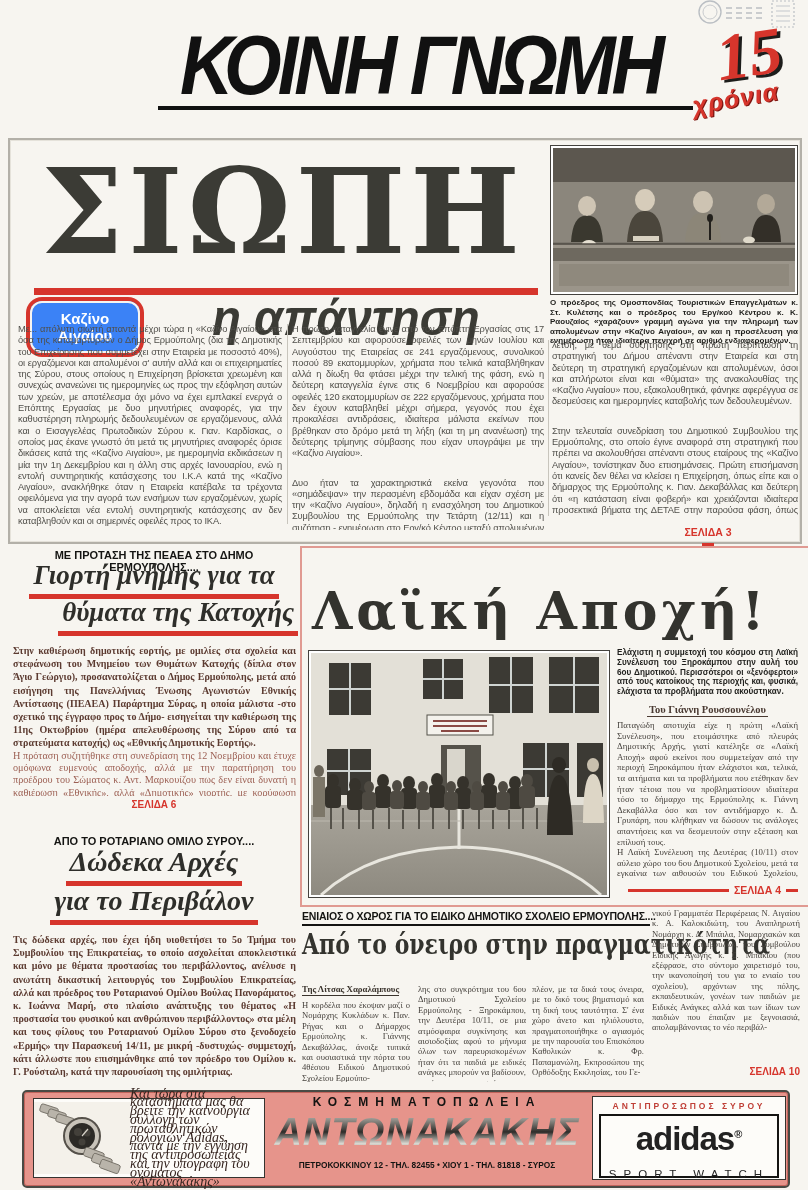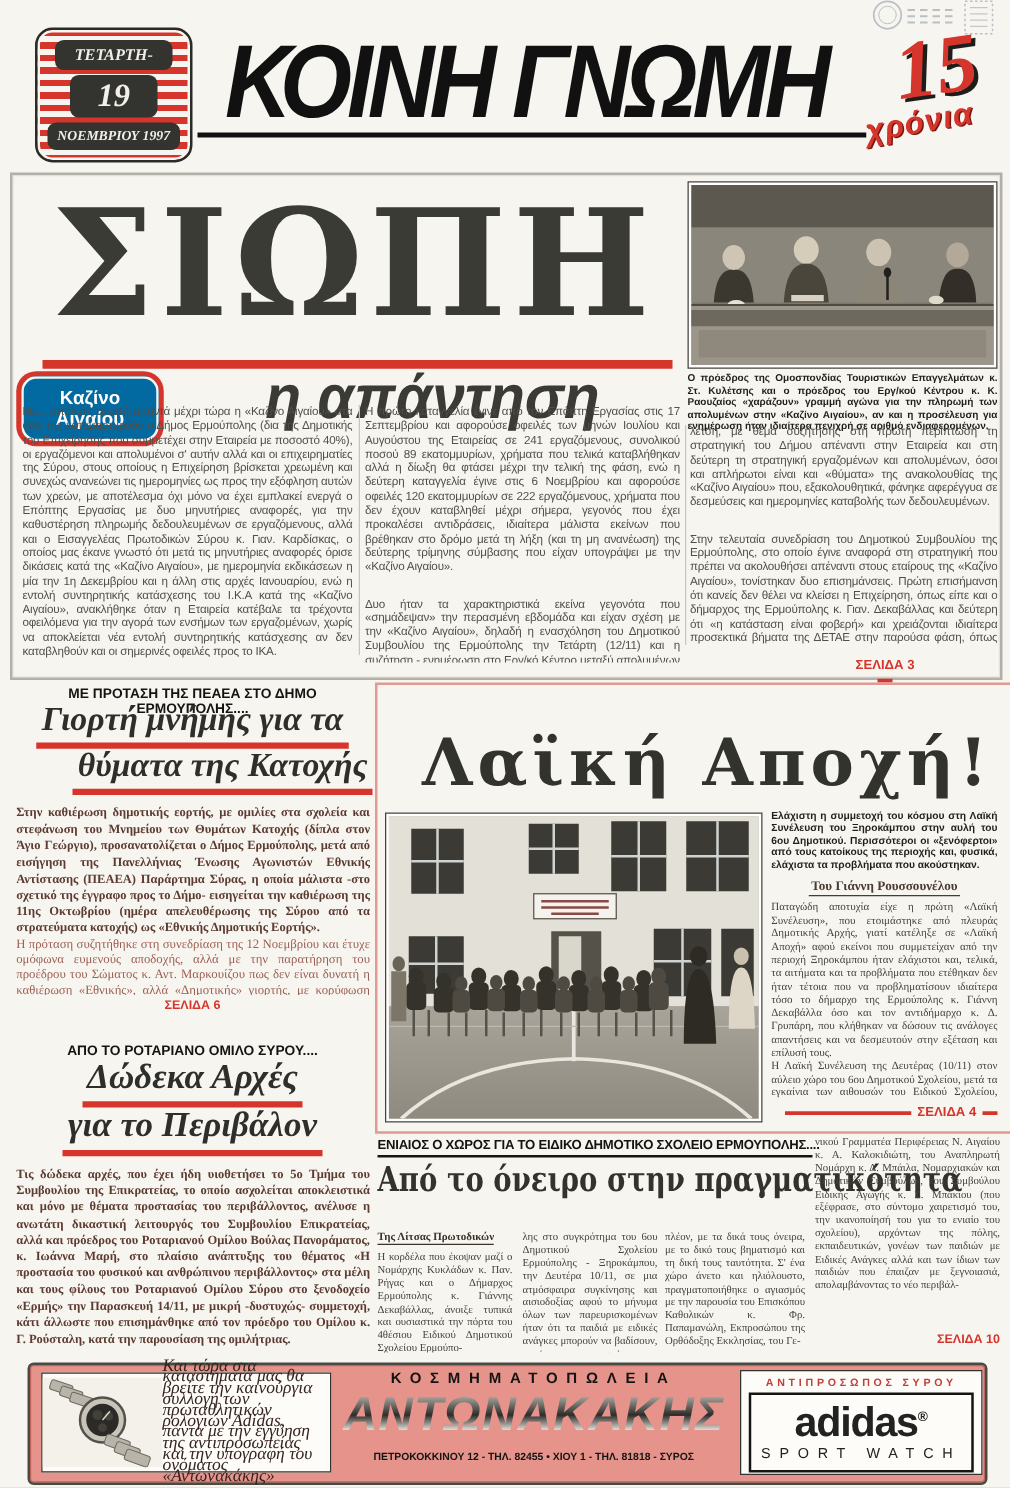--- a/index.html
+++ b/index.html
@@ -42,21 +42,21 @@
     letter-spacing:1px; }
   .postmark { left:694px; top:0; width:110px; height:30px; opacity:.55; }
 
   
   .leadbox { left:8px; top:138px; width:790px; height:402px;
     border:2px solid #b3b0a8; box-shadow:0 0 0 1px #e5e2da inset; }
   .siopi { left:22px; top:136px; width:522px; height:152px; font-weight:bold;
     font-size:116px; line-height:150px; letter-spacing:5px; color:#3b3b35;
     text-align:center; transform:scaleY(1.02); white-space:nowrap; }
   .redbar { left:34px; top:288px; width:504px; height:7px; background:#d6352c; }
-  .casino-tag { left:17px; top:301px; width:110px; height:52px; background:#0369a1;
+  .casino-tag { left:30px; top:301px; width:110px; height:52px; background:#3b82f6;
     border-radius:12px; box-shadow:0 0 0 2px #f7f5f0 inset,0 0 0 4px #d6352c;
     color:#fff; font-weight:bold; font-size:15px; line-height:17px; text-align:center;
     padding-top:9px; box-sizing:border-box; }
   .subhead { left:146px; top:288px; width:400px; height:62px; font-weight:900;
     font-style:italic; font-size:47px; line-height:60px; color:#3b3b35;
     text-align:center; letter-spacing:0; white-space:nowrap; transform:scaleY(1.05); }
 
   .photo-frame { border:1px solid #44423e; background:#fff; padding:2px; box-sizing:border-box; }
   .lead-photo { left:550px; top:145px; width:248px; height:150px; }
   .lead-caption { left:550px; top:298px; width:248px; font-size:8px; font-weight:bold;
@@ -98,21 +98,21 @@
   .rot-body { left:13px; top:933px; width:283px; height:144px; }
   .rot-body p { margin:0; }
   .inline-ref { color:#d6352c; font-weight:bold; font-family:"Liberation Sans",sans-serif;
     font-size:10px; }
 
   
   .laiki-box { left:300px; top:546px; width:506px; height:357px;
     border:2px solid #e09a92; }
   .k-laiki { left:312px; top:554px; width:482px; font-size:14.5px; font-weight:bold;
     text-align:center; color:#141412; border-bottom:3px solid #141412; padding-bottom:3px; }
-  .h-laiki { left:312px; top:578px; width:482px; text-align:right;
+  .h-laiki { left:312px; top:578px; width:482px; text-align:left;
     font-family:"DejaVu Serif",serif; font-weight:bold; font-size:52px; line-height:66px;
     color:#33332e; letter-spacing:4px; }
   .laiki-photo { left:308px; top:650px; width:302px; height:248px; }
   .laiki-caption { left:617px; top:648px; width:181px; font-size:8.2px; font-weight:bold;
     line-height:9.8px; color:#1f1f1c; }
   .laiki-byline { left:617px; top:704px; width:181px; text-align:center;
     font-family:"Liberation Serif",serif; font-weight:bold; font-size:10.5px;
     color:#4a3a32; }
   .laiki-byline span { border-bottom:1px solid #4a3a32; padding:0 2px 1px; }
   .laiki-body { left:617px; top:720px; width:181px; height:160px;
@@ -157,42 +157,37 @@
   .ad-address { left:262px; top:1160px; width:330px; text-align:center; font-weight:bold;
     font-size:8.3px; color:#141412; white-space:nowrap; }
   .adidas-box { left:592px; top:1096px; width:192px; height:82px; background:#fdfcf9;
     border:1px solid #35332f; text-align:center; }
   .adidas-dealer { margin-top:4px; font-size:8.5px; font-weight:bold; letter-spacing:3px;
     color:#c04038; }
   .adidas-inner { margin:3px auto 0; width:176px; height:60px; border:2px solid #141412; }
   .adidas-word { font-weight:bold; font-size:33px; line-height:36px; color:#222;
     letter-spacing:-1px; }
   .adidas-word sup { font-size:11px; letter-spacing:0; }
-  .adidas-sub { font-size:11.5px; letter-spacing:7px; color:#222; margin-top:1px; }
+  .adidas-sub { font-size:11.5px; letter-spacing:7px; color:#222; margin-top:11px; }
 </style>
 </head>
 <body>
 
 <div class="page">
 
   <div class="abs postmark">
     <svg width="110" height="30" viewBox="0 0 110 30">
       <circle cx="16" cy="12" r="11" fill="none" stroke="#8a93a0" stroke-width="1.4"></circle>
       <circle cx="16" cy="12" r="7" fill="none" stroke="#8a93a0" stroke-width="0.8"></circle>
       <path d="M32 8 H70 M32 13 H70 M32 18 H70" stroke="#8a93a0" stroke-width="1.6" stroke-dasharray="6 4"></path>
       <rect x="78" y="1" width="22" height="26" fill="none" stroke="#8a93a0" stroke-width="1.2" stroke-dasharray="2 2"></rect>
       <path d="M82 6 H96 M82 11 H96 M82 16 H96 M82 21 H96" stroke="#9aa2ae" stroke-width="1"></path>
     </svg>
   </div>
 
-  <div class="abs datebox">
-    <div class="plate p1">ΤΕΤΑΡΤΗ-</div>
-    <div class="plate p2">19</div>
-    <div class="plate p3">ΝΟΕΜΒΡΙΟΥ 1997</div>
-  </div>
 
   <div class="abs mast-title">ΚΟΙΝΗ ΓΝΩΜΗ</div>
   <div class="abs mast-rule"></div>
 
   <div class="abs anniv">
     <div class="n15">15</div>
     <div class="word">χρόνια</div>
   </div>
 
   <div class="abs leadbox"></div>
@@ -377,21 +372,21 @@
     <p>Η Λαϊκή Συνέλευση της Δευτέρας (10/11) στον αύλειο χώρο του 6ου Δημοτικού Σχολείου, μετά τα εγκαίνια των αιθουσών του Ειδικού Σχολείου, παρουσία του Γενικού</p>
   </div>
   <div class="abs pageref pr-laiki">
     <span class="rl"></span>
     <span>ΣΕΛΙΔΑ 4</span>
     <span class="rs"></span>
   </div>
 
   <div class="abs k-school">ΕΝΙΑΙΟΣ Ο ΧΩΡΟΣ ΓΙΑ ΤΟ ΕΙΔΙΚΟ ΔΗΜΟΤΙΚΟ ΣΧΟΛΕΙΟ ΕΡΜΟΥΠΟΛΗΣ....</div>
   <div class="abs h-school">Από το όνειρο στην πραγματικότητα</div>
-  <div class="abs school-byline"><span>Της Λίτσας Πρωτοδικών</span></div>
+  <div class="abs school-byline"><span>Της Λίτσας Χαραλάμπους</span></div>
   <div class="abs schoolcol just hide-of sc1">Η κορδέλα που έκοψαν μαζί ο Νομάρχης Κυκλάδων κ. Παν. Ρήγας και ο Δήμαρχος Ερμούπολης κ. Γιάννης Δεκαβάλλας, άνοιξε τυπικά και ουσιαστικά την πόρτα του 4θέσιου Ειδικού Δημοτικού Σχολείου Ερμούπο-</div>
   <div class="abs schoolcol just hide-of sc2">λης στο συγκρότημα του 6ου Δημοτικού Σχολείου Ερμούπολης - Ξηροκάμπου, την Δευτέρα 10/11, σε μια ατμόσφαιρα συγκίνησης και αισιοδοξίας αφού το μήνυμα όλων των παρευρισκομένων ήταν ότι τα παιδιά με ειδικές ανάγκες μπορούν να βαδίσουν, χωρίς κατακερματισμό</div>
   <div class="abs schoolcol just hide-of sc3">πλέον, με τα δικά τους όνειρα, με το δικό τους βηματισμό και τη δική τους ταυτότητα. Σ' ένα χώρο άνετο και ηλιόλουστο, πραγματοποιήθηκε ο αγιασμός με την παρουσία του Επισκόπου Καθολικών κ. Φρ. Παπαμανώλη, Εκπροσώπου της Ορθόδοξης Εκκλησίας, του Γε-</div>
   <div class="abs schoolcol just hide-of sc4">νικού Γραμματέα Περιφέρειας Ν. Αιγαίου κ. Α. Καλοκιδιώτη, του Αναπληρωτή Νομάρχη κ. Δ. Μπάιλα, Νομαρχιακών και Δημοτικών Συμβούλων, του Συμβούλου Ειδικής Αγωγής κ. Σ. Μπάκιου (που εξέφρασε, στο σύντομο χαιρετισμό του, την ικανοποίησή του για το ενιαίο του σχολείου), αρχόντων της πόλης, εκπαιδευτικών, γονέων των παιδιών με Ειδικές Ανάγκες αλλά και των ίδιων των παιδιών που έπαιζαν με ξεγνοιασιά, απολαμβάνοντας το νέο περιβάλ-</div>
   <div class="abs inline-ref pr-school" style="text-align:right;">ΣΕΛΙΔΑ 10</div>
 
   <div class="abs adstrip"></div>
 
   <div class="abs watch-ad">
     <div class="watch-img">

